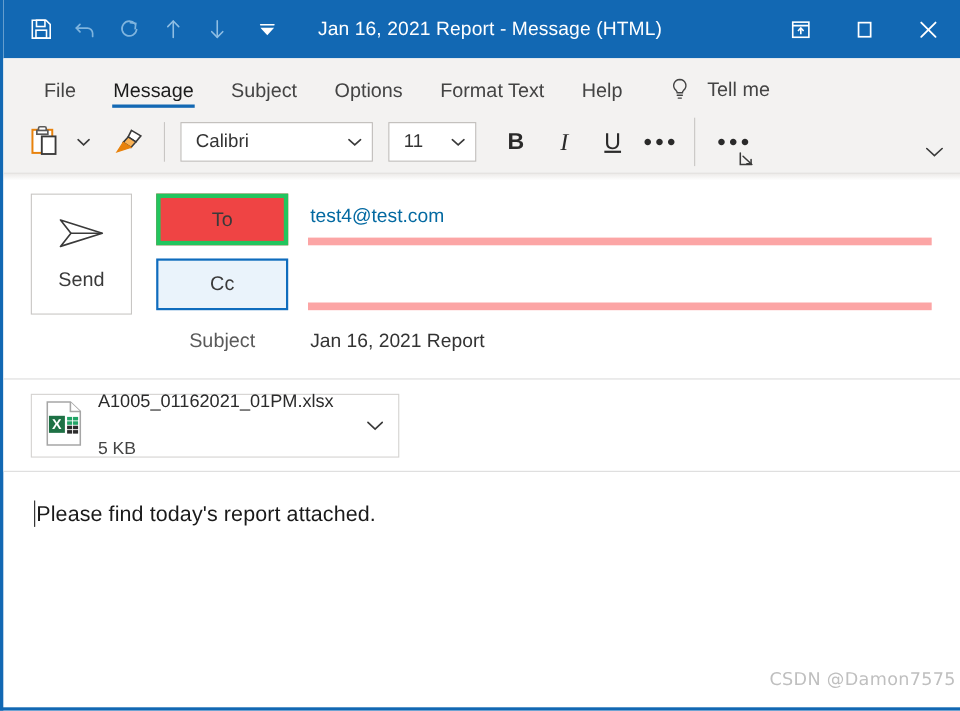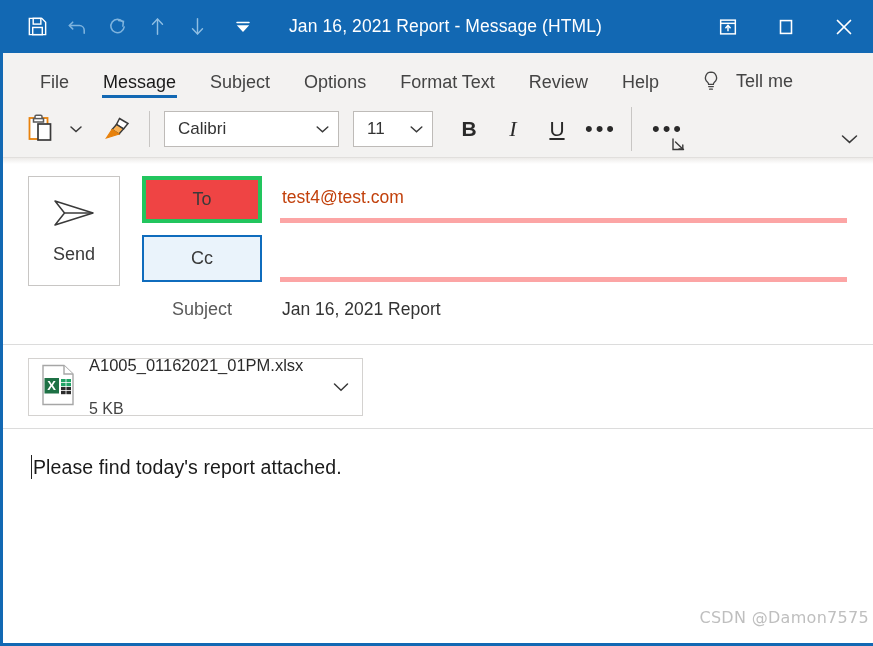--- a/index.html
+++ b/index.html
@@ -237,25 +237,25 @@
     flex: 0 0 auto;
   }
   .field-btn.highlight {
     border: 2px solid #0F6CBD;
     background: #EAF3FB;
   }
   .field-input {
     flex: 1 1 auto;
     margin-left: 18px;
     margin-right: 26px;
-    border-bottom: 5px solid #fca5a5;
+    border-bottom: 7px solid #fca5a5;
     display: flex;
     align-items: center;
     font-size: 17.5px;
-    color: #c2410c;
+    color: #0369a1;
     padding-left: 2px;
   }
   .field-row.cc { margin-top: 12px; }
   .field-row.subject { height: 44px; margin-top: 5px; }
   .subject-label {
     width: 120px;
     height: 44px;
     display: flex;
     align-items: center;
     justify-content: center;
@@ -436,21 +436,20 @@
       </div>
     </div>
   </div>
 
   <div class="ribbon-tabs">
     <div class="tab">File</div>
     <div class="tab active">Message</div>
     <div class="tab">Subject</div>
     <div class="tab">Options</div>
     <div class="tab">Format Text</div>
-    <div class="tab">Review</div>
     <div class="tab">Help</div>
 
     <div class="tellme-wrap">
       <span class="tellme-icon">
         <svg width="22" height="24" viewBox="0 0 22 24" fill="none" stroke="#444444" stroke-width="1.3" stroke-linecap="round">
           <path d="M11 3.2 a5.6 5.6 0 0 0 -3.4 10 c0.7 0.6 1 1.3 1 2.1 h4.8 c0-0.8 0.3-1.5 1-2.1 A5.6 5.6 0 0 0 11 3.2 Z"></path>
           <path d="M8.7 17.6 H13.3"></path>
           <path d="M9.6 20.2 H12.4"></path>
         </svg>
       </span>

